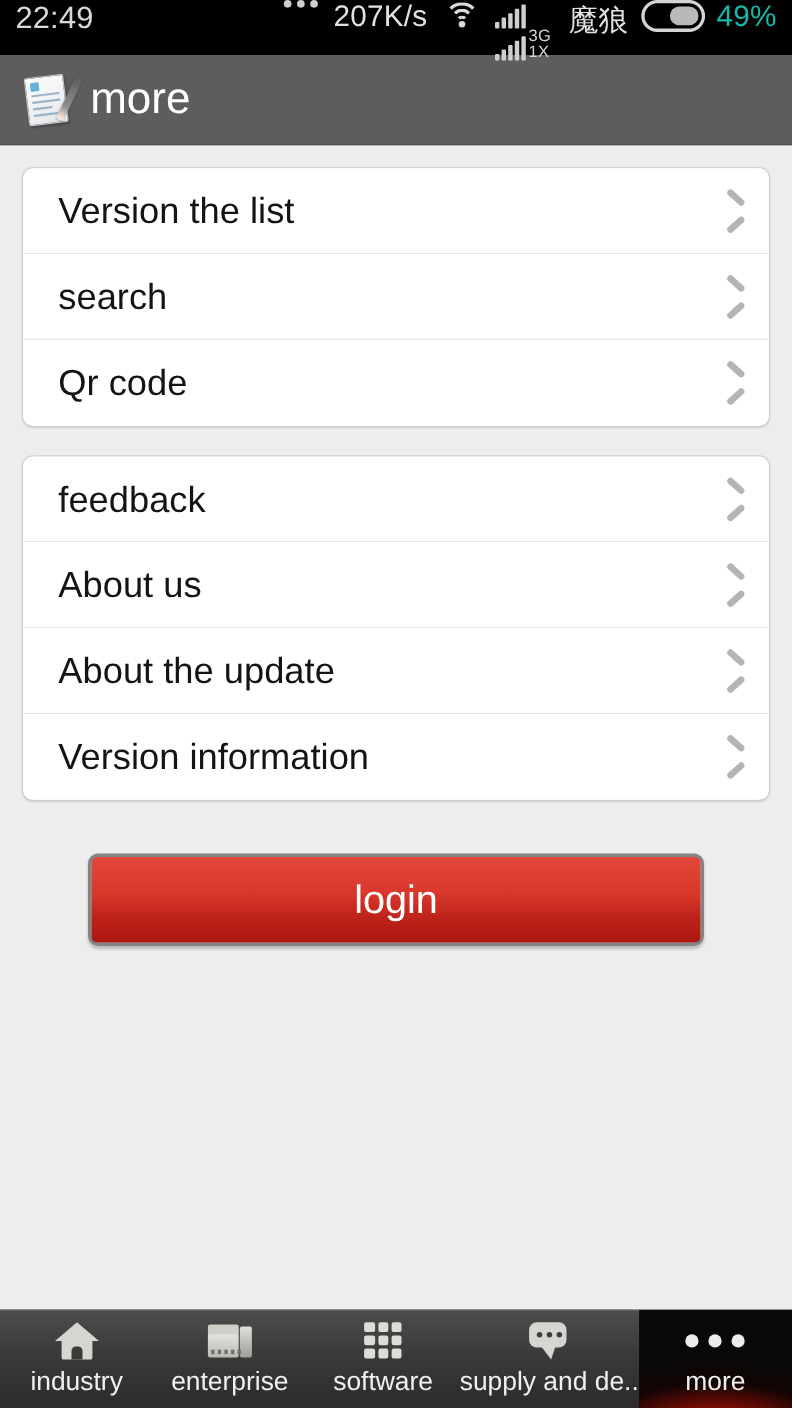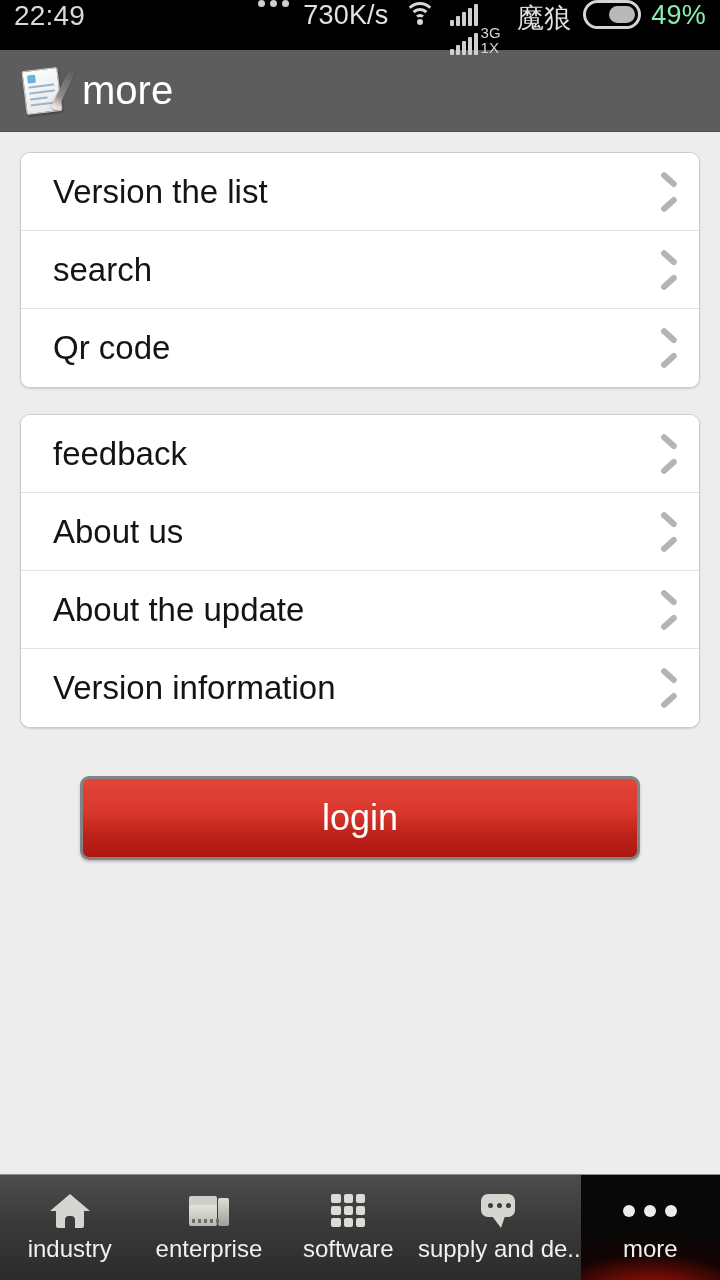--- a/index.html
+++ b/index.html
@@ -38,21 +38,21 @@
   .sig b:nth-child(3){height:14px;} .sig b:nth-child(4){height:18px;}
   .sig b:nth-child(5){height:22px;}
   .sig-stack { display:flex; flex-direction:column; gap:3px; margin-right:3px; }
   .sig-lbls { display:flex; flex-direction:column; justify-content:center;
               font-size:15px; line-height:15px; color:#d4d4d4; margin-right:12px; }
   .sb-carrier { font-size:27px; color:#e2e2e2; margin-right:12px; }
   .sb-batt { width:58px; height:29px; border:3px solid #d4d4d4; border-radius:15px;
              position:relative; margin-right:10px; display:flex; align-items:center;
              justify-content:flex-end; padding:3px; }
   .sb-batt i { display:block; width:26px; height:100%; background:#b9b9b9; border-radius:9px; }
-  .sb-pct { font-size:27px; color:#86efac; }
+  .sb-pct { font-size:27px; color:#14b8a6; }
 
   
   .appbar {
     height:82px; background:#5d5d5d; display:flex; align-items:center;
     padding:0 20px; border-bottom:1px solid #4e4e4e;
   }
   .appbar-icon { width:48px; height:50px; position:relative; margin-right:14px; }
   .doc-sheet {
     position:absolute; left:4px; top:3px; width:36px; height:44px;
     background:linear-gradient(160deg,#fdfdfd,#e4e7ea);
@@ -100,21 +100,21 @@
     display:block; width:100%; height:84px; border-radius:9px;
     border:3px solid #838383;
     background:linear-gradient(180deg,#e2463b 0%,#d9372c 42%,#bd2219 72%,#ab1710 100%);
     color:#fff; font-size:36px; font-family:"Liberation Sans", sans-serif;
     box-shadow:0 2px 3px rgba(0,0,0,0.22);
     cursor:pointer;
   }
 
   
   .tabbar {
-    position:absolute; left:0; bottom:0; width:720px; height:106px;
+    position:absolute; left:0; bottom:0; width:720px; height:90px;
     background:linear-gradient(180deg,#4d4d4d 0%,#3a3a3a 45%,#2b2b2b 100%);
     border-top:1px solid #8e8e8e; display:flex;
   }
   .tab {
     flex:1; display:flex; flex-direction:column; align-items:center;
     justify-content:center; gap:6px; position:relative;
   }
   .tab.active {
     background:radial-gradient(ellipse 120% 70% at 50% 118%, #c0160c 0%, #6a0b05 32%, #120404 62%, #080808 100%);
   }
@@ -181,21 +181,21 @@
   <div class="statusbar">
     <span class="sb-clock">22:49</span>
     <span class="sb-spacer"></span>
 
     <span class="sb-dots">
       <i></i>
         <i></i>
         <i></i>
     </span>
 
-    <span class="sb-rate">730K/s</span>
+    <span class="sb-rate">207K/s</span>
 
     <span class="sb-wifi">
       <span class="w1"></span>
         <span class="w2"></span>
         <span class="w3"></span>
         <span class="wd"></span>
     </span>
 
     <span class="sig-group">
       <span class="sig-stack">

